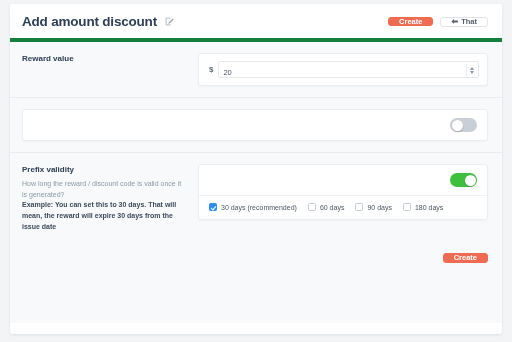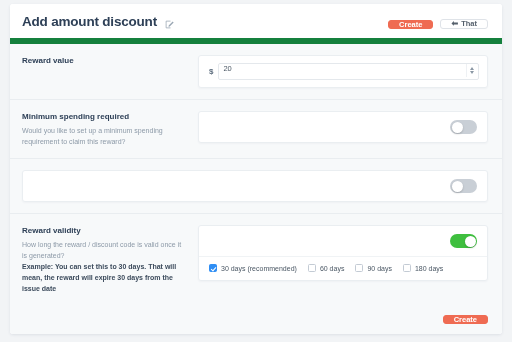--- a/index.html
+++ b/index.html
@@ -31,21 +31,21 @@
     height: 330px;
     background: #ffffff;
     border-radius: 3px;
     box-shadow: 0 1px 3px rgba(40,60,90,0.10);
     overflow: hidden;
   }
 
   
   .card-header {
     display: flex;
-    align-items: flex-end;
+    align-items: center;
     padding: 10px 14px 9px 12px;
     background: #ffffff;
   }
 
   .page-title {
     font-size: 13.5px;
     font-weight: 700;
     color: #2e4057;
     letter-spacing: -0.2px;
     white-space: nowrap;
@@ -102,21 +102,21 @@
     height: 285px;
   }
 
   .section {
     display: flex;
     align-items: flex-start;
     padding: 11px 14px 11px 12px;
     border-top: 1px solid #e9edf0;
     background: #f7f9fa;
   }
-  .section:first-child { border-top: 6px solid #15803d; }
+  .section:first-child { border-top: 4px solid #15803d; }
 
   .section-left {
     width: 176px;
     flex: 0 0 176px;
     padding-right: 10px;
     padding-top: 1px;
   }
 
   .section-title {
     font-size: 8px;
@@ -160,21 +160,21 @@
   .currency-symbol {
     font-size: 8px;
     font-weight: 700;
     color: #5d6d7e;
     padding: 0 5px 0 2px;
   }
 
   .num-input {
     flex: 1;
     display: flex;
-    align-items: flex-start;
+    align-items: flex-end;
     border: 1px solid #e4e8ec;
     border-radius: 2px;
     background: #ffffff;
     height: 17px;
     padding: 0 4px;
   }
 
   .num-input .val {
     flex: 1;
     font-size: 7.5px;
@@ -328,51 +328,36 @@
                 <span class="spinner">
                   <span class="caret up"></span>
                   <span class="caret down"></span>
                 </span>
               </div>
             </div>
           </div>
         </div>
       </div>
 
-      <div class="section">
-        <div class="section-left">
-          <div class="section-title">Minimum spending required</div>
-          <div class="section-desc">Would you like to set up a minimum spending requirement to claim this reward?</div>
-        </div>
-        <div class="section-right">
-          <div class="panel">
-            <div class="toggle-row">
-              <div class="toggle">
-                <span class="knob"></span>
-              </div>
-            </div>
-          </div>
-        </div>
-      </div>
 
       <div class="section">
         <div class="section-right">
           <div class="panel">
             <div class="toggle-row">
               <div class="toggle">
                 <span class="knob"></span>
               </div>
             </div>
           </div>
         </div>
       </div>
 
       <div class="section">
         <div class="section-left">
-          <div class="section-title">Reward validity</div>
+          <div class="section-title">Prefix validity</div>
           <div class="section-desc">How long the reward / discount code is valid once it is generated?</div>
           <div class="section-desc strong">Example: You can set this to 30 days. That will mean, the reward will expire 30 days from the issue date</div>
         </div>
         <div class="section-right">
           <div class="panel">
             <div class="toggle-row">
               <div class="toggle on">
                 <span class="knob"></span>
               </div>
             </div>

